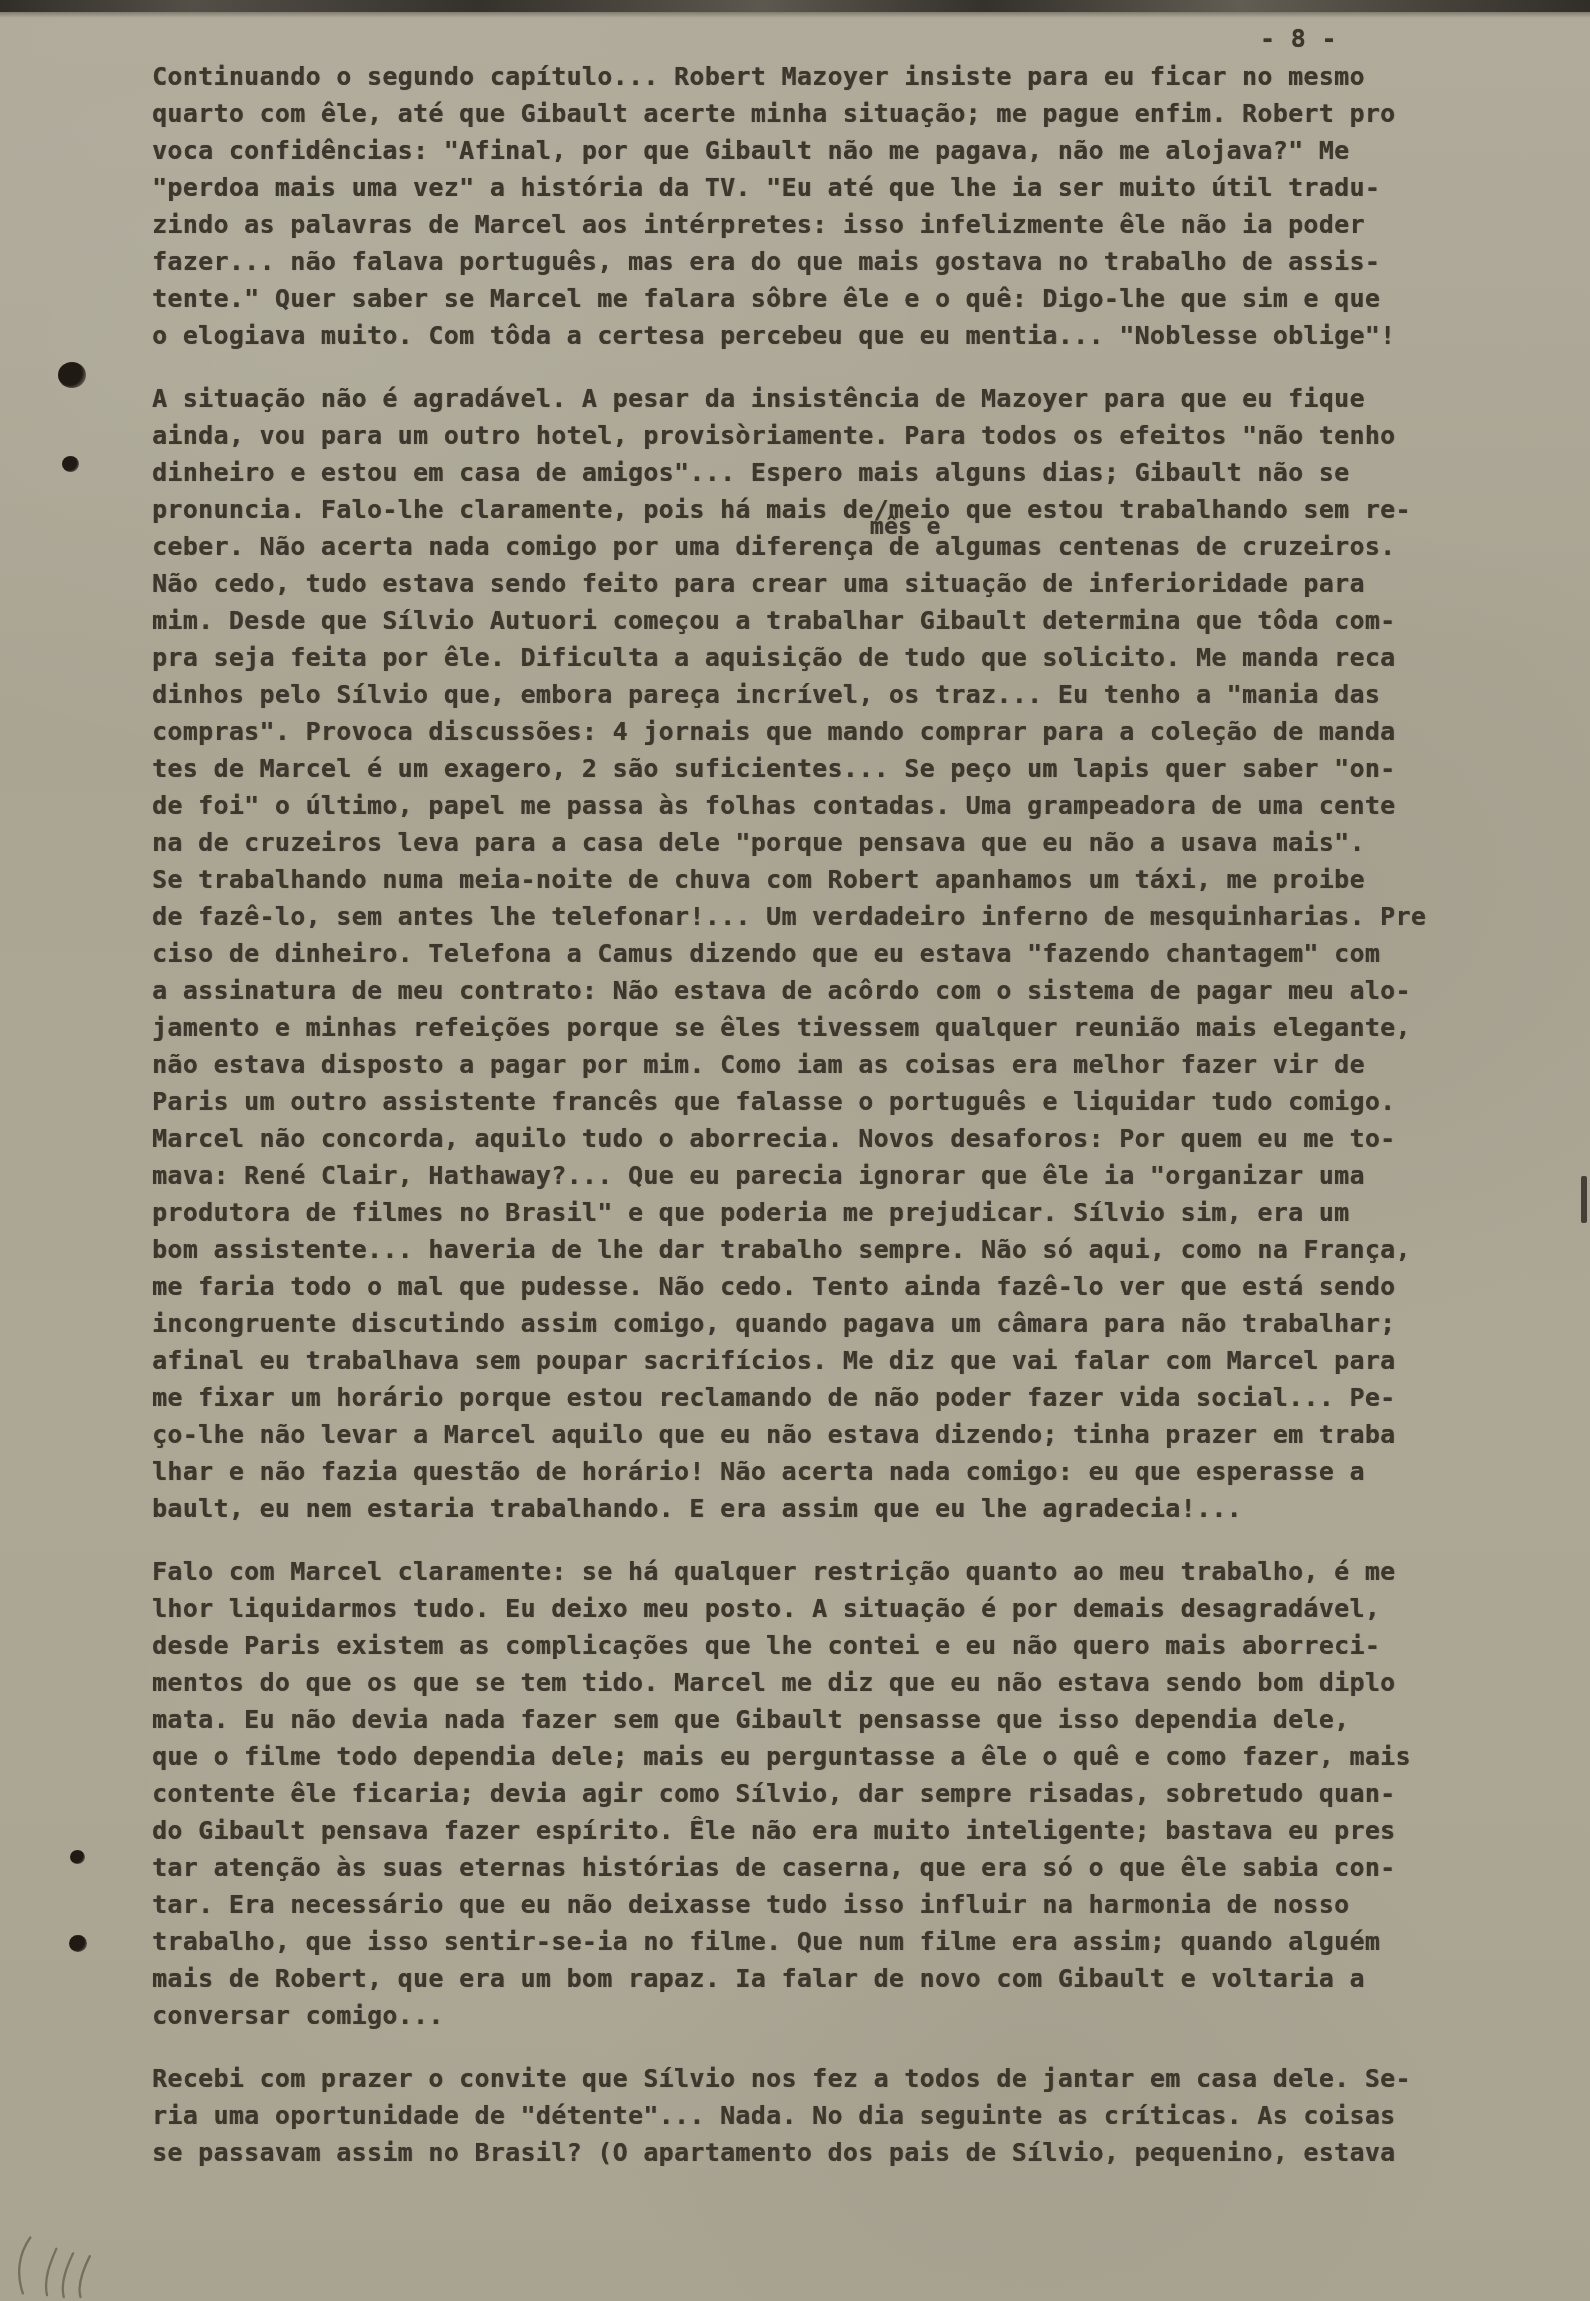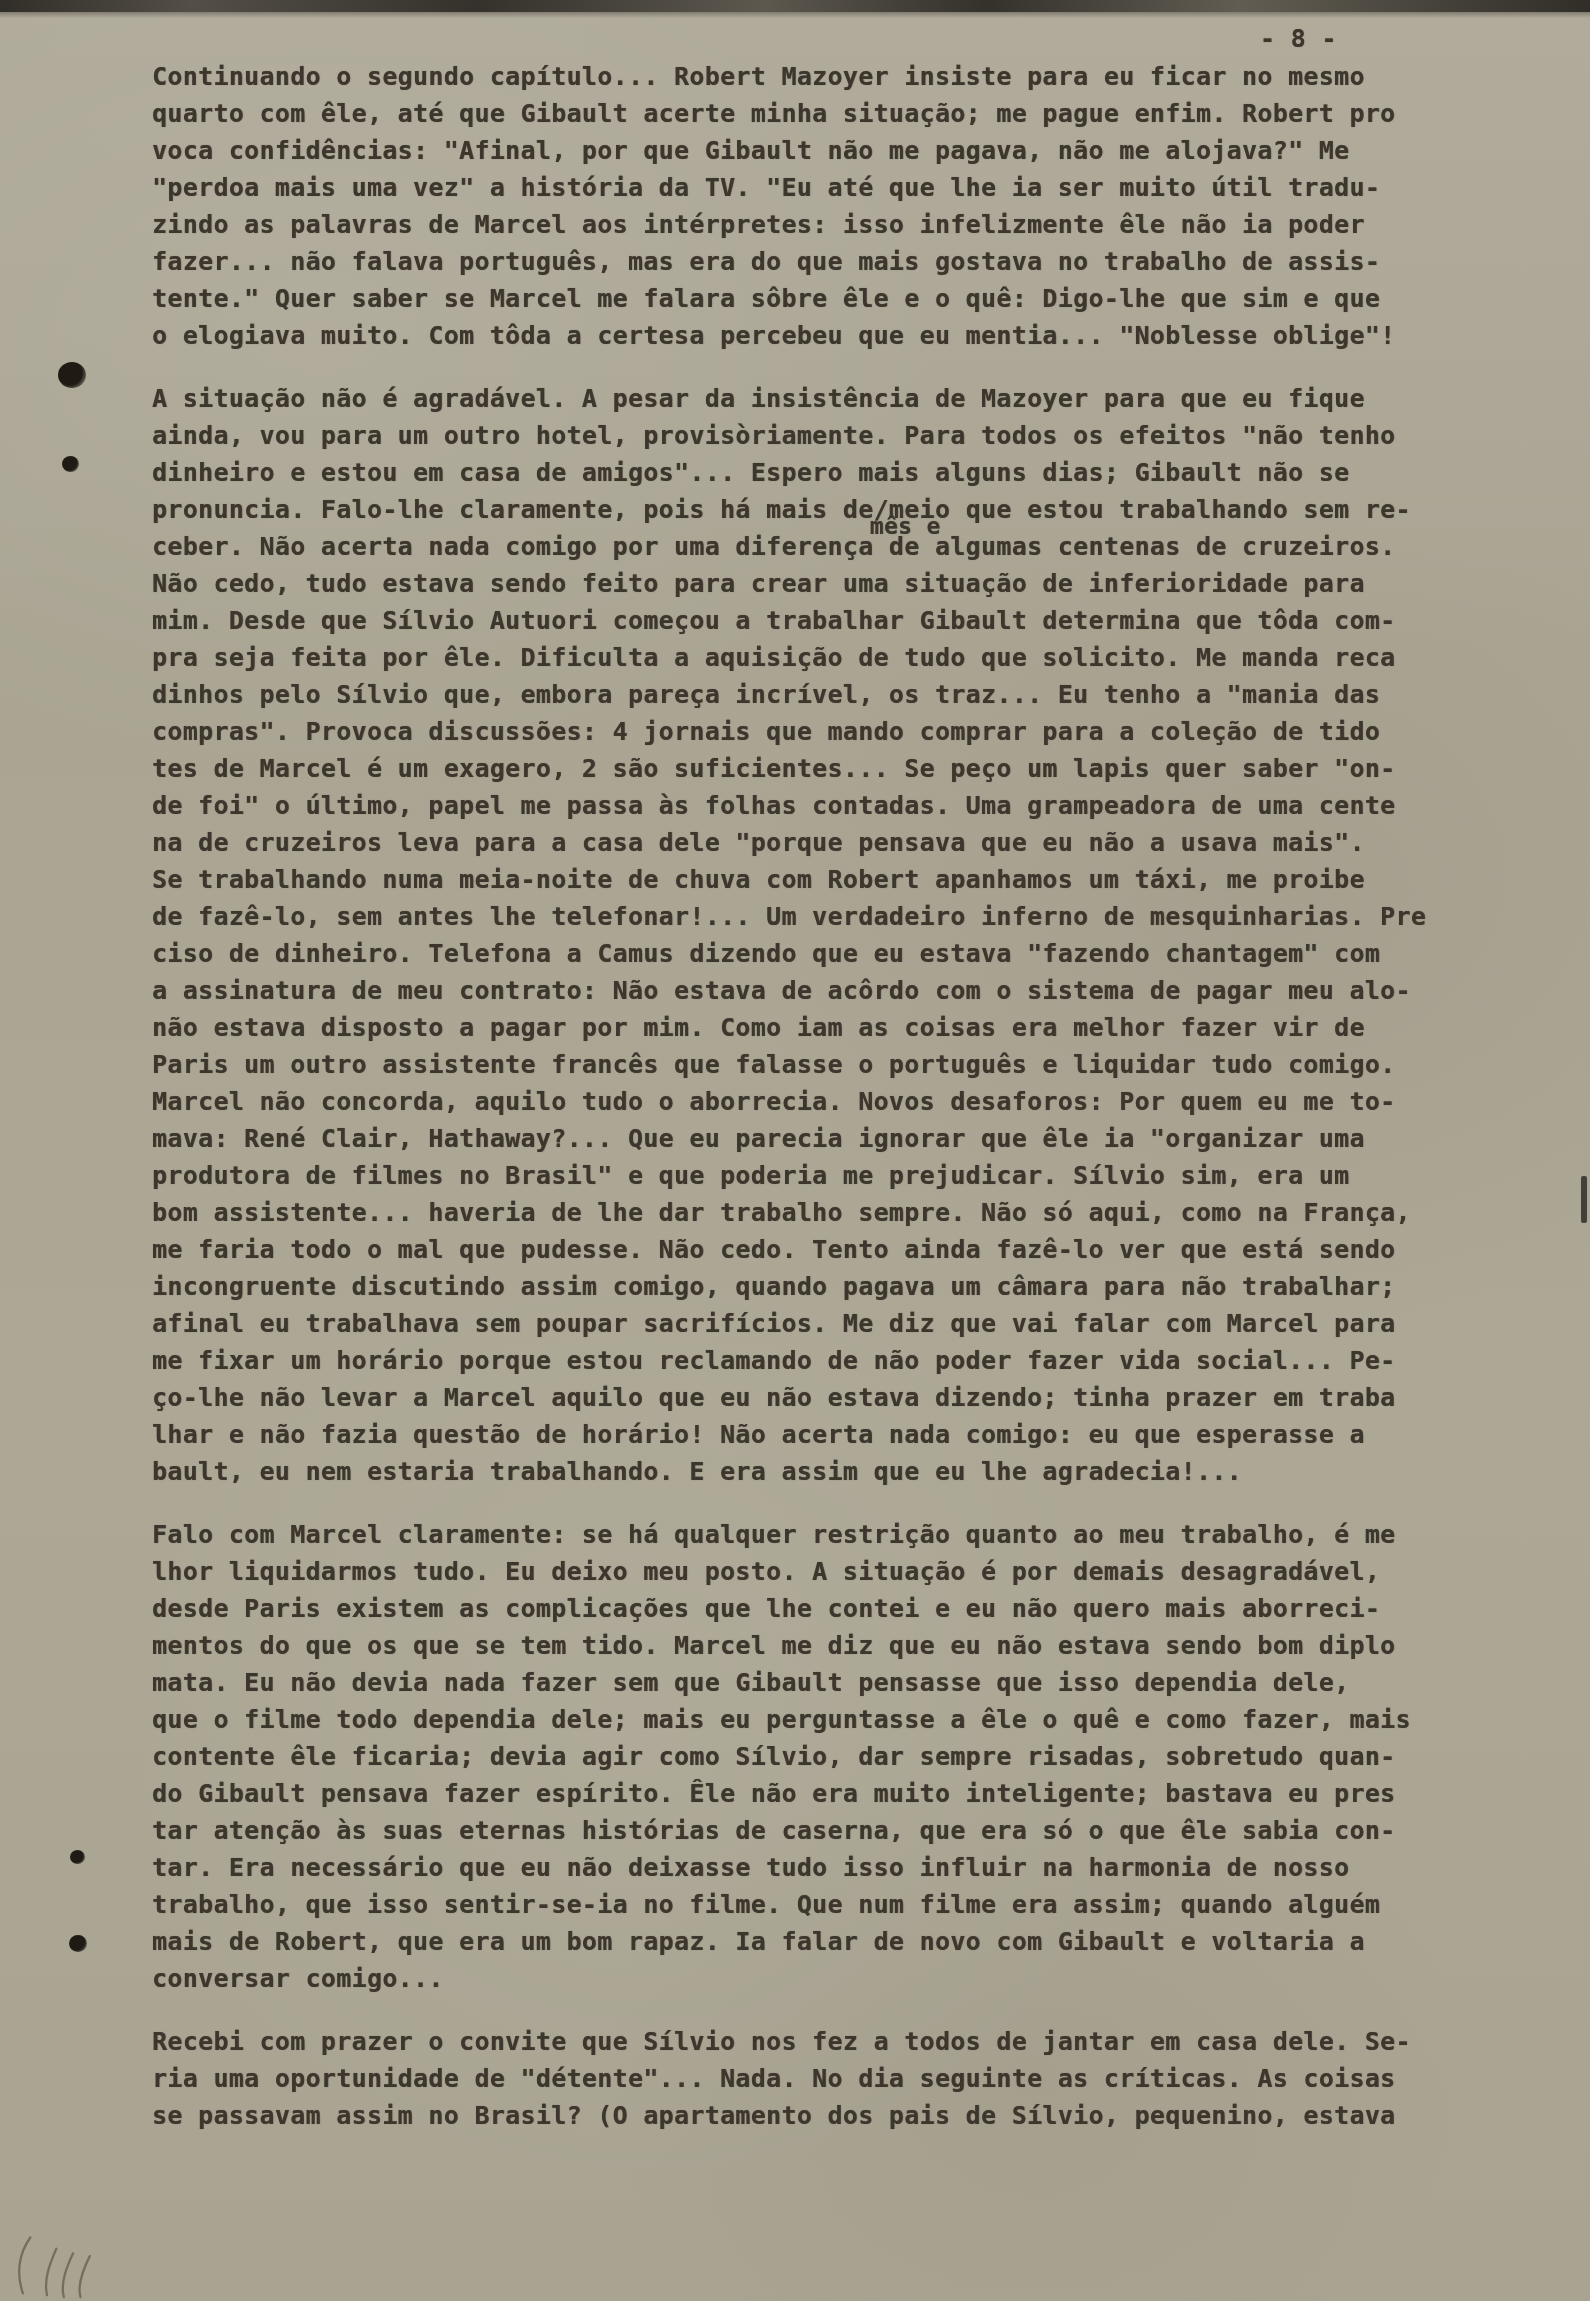--- a/index.html
+++ b/index.html
@@ -52,28 +52,29 @@
       <div class="para">
         <div class="line"><span>A situação não é agradável. A pesar da insistência de Mazoyer para que eu fique</span></div>
         <div class="line"><span>ainda, vou para um outro hotel, provisòriamente. Para todos os efeitos "não tenho</span></div>
         <div class="line"><span>dinheiro e estou em casa de amigos"... Espero mais alguns dias; Gibault não se</span></div>
         <div class="line"><span>pronuncia. Falo-lhe claramente, pois há mais de</span><span class="ins">/meio<span class="above">mês e</span></span><span> que estou trabalhando sem re-</span></div>
         <div class="line"><span>ceber. Não acerta nada comigo por uma diferença de algumas centenas de cruzeiros.</span></div>
         <div class="line"><span>Não cedo, tudo estava sendo feito para crear uma situação de inferioridade para</span></div>
         <div class="line"><span>mim. Desde que Sílvio Autuori começou a trabalhar Gibault determina que tôda com-</span></div>
         <div class="line"><span>pra seja feita por êle. Dificulta a aquisição de tudo que solicito. Me manda </span><span class="u">reca</span></div>
         <div class="line"><span>dinhos pelo Sílvio que, embora pareça incrível, os traz... Eu tenho a "mania das</span></div>
-        <div class="line"><span>compras". Provoca discussões: 4 jornais que mando comprar para a coleção de </span><span class="u">tido</span></div>
+        <div class="line"><span>compras". Provoca discussões: 4 jornais que mando comprar para a coleção de </span><span class="u">manda</span></div>
         <div class="line"><span>tes de Marcel é um exagero, 2 são suficientes... Se peço um lapis quer saber "on-</span></div>
         <div class="line"><span>de foi" o último, papel me passa às folhas contadas. Uma grampeadora de uma </span><span class="u">cente</span></div>
         <div class="line"><span>na de cruzeiros leva para a casa dele "porque pensava que eu não a usava mais".</span></div>
         <div class="line"><span>Se trabalhando numa meia-noite de chuva com Robert apanhamos um táxi, me proibe</span></div>
         <div class="line"><span>de fazê-lo, sem antes lhe telefonar!... Um verdadeiro inferno de mesquinharias. </span><span class="u">Pre</span></div>
         <div class="line"><span>ciso de dinheiro. Telefona a Camus dizendo que eu estava "fazendo chantagem" com</span></div>
         <div class="line"><span>a assinatura de meu contrato: Não estava de acôrdo com o sistema de pagar meu alo-</span></div>
+        <div class="line"><span>jamento e minhas refeições porque se êles tivessem qualquer reunião mais elegante,</span></div>
         <div class="line"><span>não estava disposto a pagar por mim. Como iam as coisas era melhor fazer vir de</span></div>
         <div class="line"><span>Paris um outro assistente francês que falasse o português e liquidar tudo comigo.</span></div>
         <div class="line"><span>Marcel não concorda, aquilo tudo o aborrecia. Novos desaforos: Por quem eu me to-</span></div>
         <div class="line"><span>mava: René Clair, Hathaway?... Que eu parecia ignorar que êle ia "organizar uma</span></div>
         <div class="line"><span>produtora de filmes no Brasil" e que poderia me prejudicar. Sílvio sim, era um</span></div>
         <div class="line"><span>bom assistente... haveria de lhe dar trabalho sempre. Não só aqui, como na França,</span></div>
         <div class="line"><span>me faria todo o mal que pudesse. Não cedo. Tento ainda fazê-lo ver que está sendo</span></div>
         <div class="line"><span>incongruente discutindo assim comigo, quando pagava um câmara para não trabalhar;</span></div>
         <div class="line"><span>afinal eu trabalhava sem poupar sacrifícios. Me diz que vai falar com Marcel para</span></div>
         <div class="line"><span>me fixar um horário porque estou reclamando de não poder fazer vida social... Pe-</span></div>

